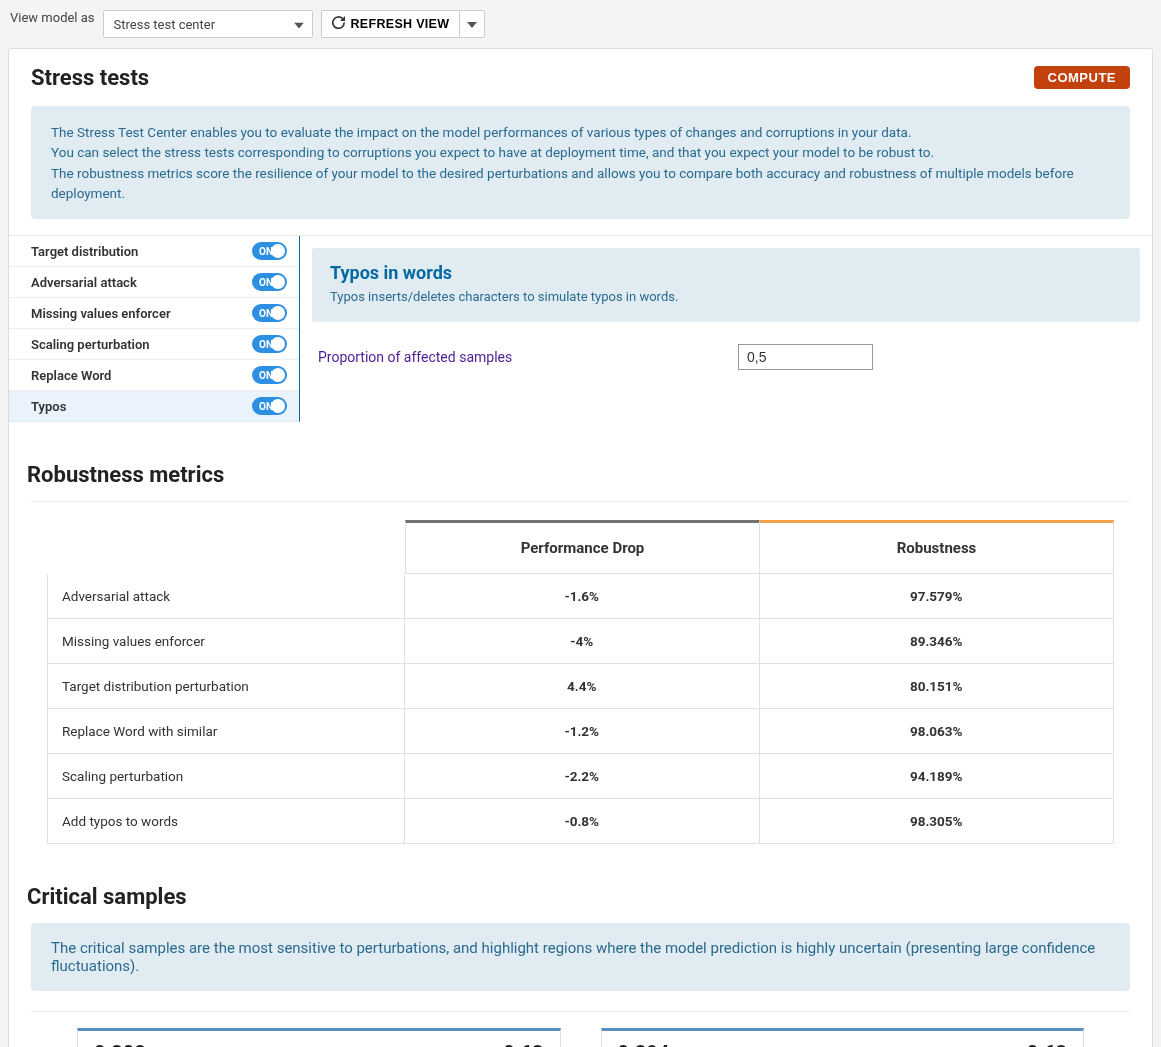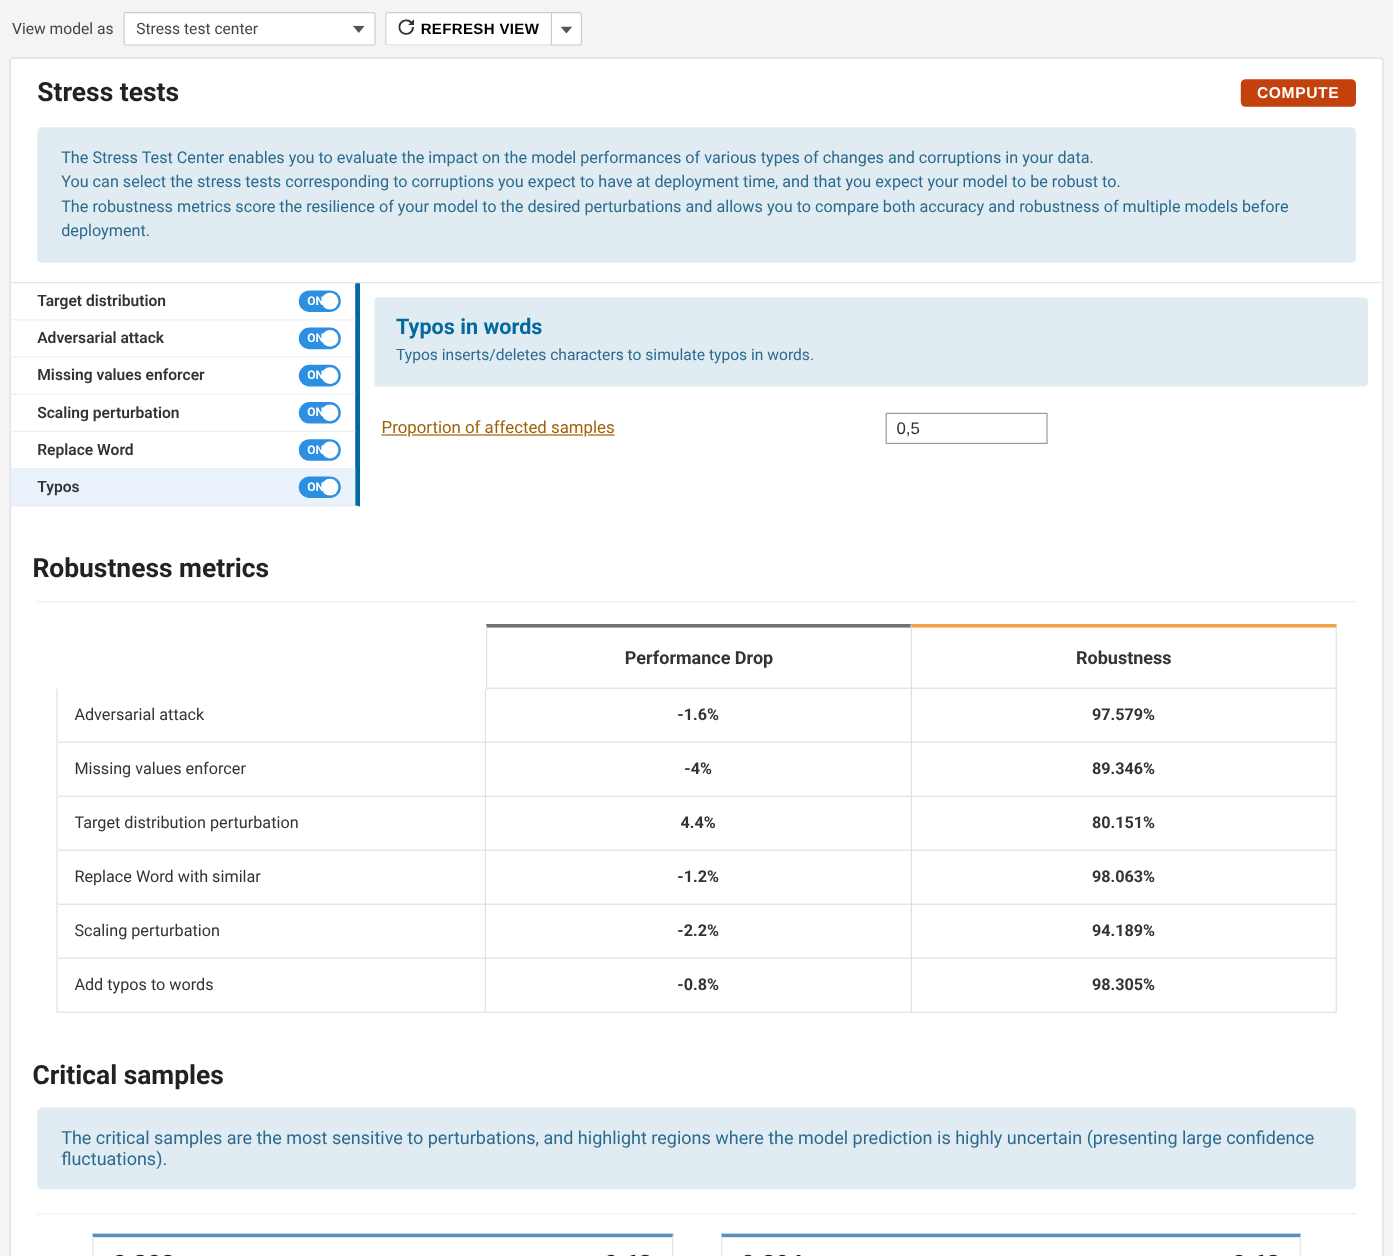--- a/index.html
+++ b/index.html
@@ -5,21 +5,21 @@
   * { box-sizing: border-box; margin: 0; padding: 0; }
   body {
     font-family: -apple-system, BlinkMacSystemFont, "Segoe UI", Roboto, "Helvetica Neue", Arial, sans-serif;
     background: #f4f4f4;
     color: #333;
     font-size: 14px;
     width: 1161px;
   }
   .top-bar {
     display: flex;
-    align-items: center;
+    align-items: flex-start;
     padding: 10px 10px;
     gap: 8px;
     font-size: 13px;
     color: #444;
   }
   .select-wrap {
     position: relative;
     background: #fff;
     border: 1px solid #ccc;
     border-radius: 2px;
@@ -90,21 +90,21 @@
     border-radius: 4px;
     font-size: 13.5px;
     line-height: 1.5;
   }
   .tests-row {
     display: flex;
     border-top: 1px solid #e6e6e6;
   }
   .tests-list {
     width: 291px;
-    border-right: 4px solid #0369a1;
+    border-right: 1px solid #0369a1;
     border-bottom: 1px solid #e6e6e6;
   }
   .test-item {
     display: flex;
     justify-content: space-between;
     align-items: center;
     padding: 6px 12px 6px 22px;
     border-bottom: 1px solid #eee;
     font-size: 13px;
     font-weight: 600;
@@ -156,24 +156,23 @@
   .detail-banner p {
     color: #2b6a8f;
     font-size: 13px;
   }
   .param-row {
     display: flex;
     align-items: center;
     padding: 22px 6px 6px 6px;
   }
   .param-row label {
-    color: #a16207;
+    color: #4c1d95;
     font-size: 14px;
     width: 420px;
-    text-decoration: underline;
   }
   .param-row input {
     border: 1px solid #999;
     height: 26px;
     padding: 0 8px;
     width: 135px;
     font-size: 14px;
     color: #333;
   }
   h2.section-title {

